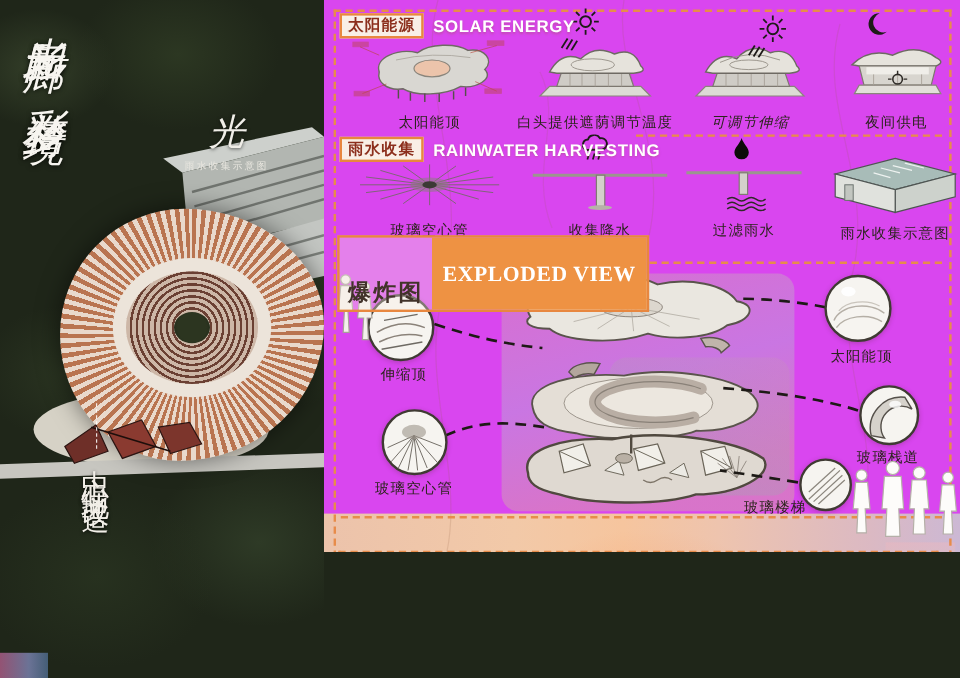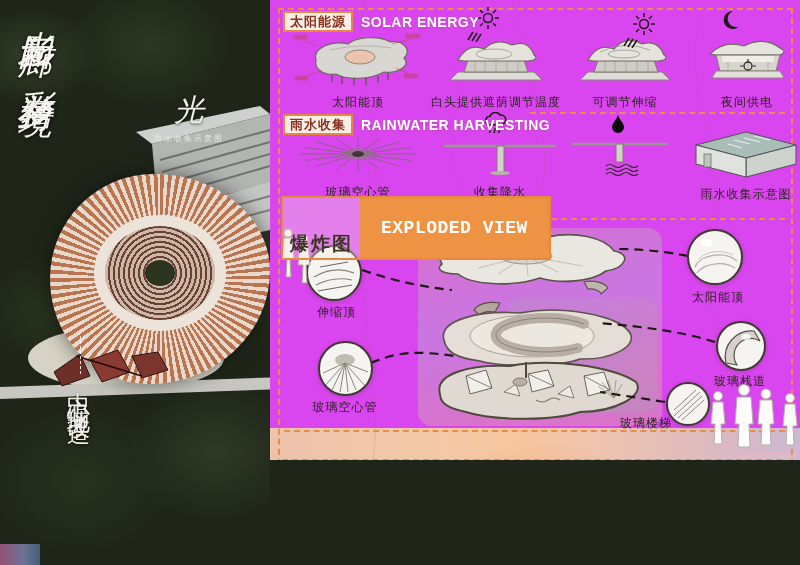--- a/index.html
+++ b/index.html
@@ -69,22 +69,22 @@
 
   .tag-header { position:absolute; display:flex; align-items:center; gap:8px; z-index:5; }
   .tag-box { background:#f9efe6; border:2px solid #e8873f; color:#8c2f1d; font-weight:bold;
     font-size:13px; padding:0 5px; line-height:17px; letter-spacing:1px; }
   .tag-en { color:#ffffff; font-weight:bold; font-size:14px; letter-spacing:.5px;
     font-family:"Liberation Sans", sans-serif; text-shadow:0 1px 2px rgba(150,90,50,.35);text-align:center; }
 
   .big-header { position:absolute; display:inline-flex; border:2px solid #e8873f; z-index:5;
     background:rgba(248,238,228,.35); }
   .bh-cn { padding:1px 7px; color:#42332a; font-weight:bold; font-size:19px; letter-spacing:2px;margin-top:32px; }
-  .bh-en { background:#ee9243; color:#fff; padding:1px 21px; font-weight:bold; font-size:18px;
-    font-family:Liberation Mono, monospace; letter-spacing:.5px; display:flex; align-items:center; }
+  .bh-en { background:#ee9243; color:#fff; padding:1px 9px; font-weight:bold; font-size:18px;
+    font-family:Liberation Serif, serif; letter-spacing:.5px; display:flex; align-items:center; }
 
   .fig { position:absolute; text-align:center; z-index:3; }
   .fig .cap { font-size:12px; color:#2c241e; letter-spacing:1px; margin-top:2px; }
   .mini-icon { position:absolute; z-index:4; }
 
   .callout { position:absolute; border-radius:50%; background:#f6f4f0; border:2px solid #3f3a33;
     overflow:hidden; z-index:4; box-shadow:0 1px 4px rgba(60,40,20,.25); }
   .co-label { position:absolute; text-align:center; font-size:12px; color:#2c241e;
     letter-spacing:1px; z-index:4; }
 
@@ -238,21 +238,21 @@
             <line x1="66" y1="32" x2="66" y2="44"></line>
             <line x1="77" y1="32" x2="77" y2="44"></line>
             <line x1="88" y1="32" x2="88" y2="44"></line>
           </g>
         <path d="M28,32 Q38,14 54,21 Q66,9 82,17 Q98,11 104,27 Q110,32 98,33 L34,33 Z" fill="#e6e3dc" stroke="#6e6a63" stroke-width="1.2"></path>
         <ellipse cx="64" cy="26" rx="18" ry="5" fill="none" stroke="#9a948b" stroke-width=".8"></ellipse>
       </svg>
       <div class="cap">白头提供遮荫调节温度</div>
     </div>
 
-    <div class="fig" style="left:296px; top:26px; width:118px;">
+    <div class="fig" style="left:296px; top:26px; width:118px;font-style:italic;">
       <svg width="118" height="62" viewBox="0 0 118 62">
         <polygon points="14,54 104,54 96,46 22,46" fill="#dddbd5" stroke="#8a857c" stroke-width="1"></polygon>
         <polygon points="28,46 92,46 88,34 32,34" fill="#cfccc6" stroke="#7d7870" stroke-width="1"></polygon>
         <g stroke="#a49e95" stroke-width=".7">
             <line x1="39" y1="34" x2="39" y2="46"></line>
             <line x1="49" y1="34" x2="49" y2="46"></line>
             <line x1="60" y1="34" x2="60" y2="46"></line>
             <line x1="71" y1="34" x2="71" y2="46"></line>
             <line x1="82" y1="34" x2="82" y2="46"></line>
           </g>
@@ -338,20 +338,21 @@
     <div class="fig" style="left:288px; top:130px; width:124px;">
       <svg width="124" height="48" viewBox="0 0 124 48">
         <line x1="14" y1="14" x2="110" y2="14" stroke="#9b968e" stroke-width="2.5"></line>
         <rect x="58" y="14" width="7" height="18" fill="#d4d1cb" stroke="#807b73" stroke-width="1"></rect>
         <g stroke="#2e2a26" stroke-width="1.2" fill="none">
           <path d="M48,36 q4,-3 8,0 t8,0 t8,0 t8,0"></path>
           <path d="M48,40 q4,-3 8,0 t8,0 t8,0 t8,0"></path>
           <path d="M48,44 q4,-3 8,0 t8,0 t8,0 t8,0"></path>
         </g>
       </svg>
+      <div class="cap">过滤雨水</div>
     </div>
 
     <div class="fig" style="left:414px; top:128px; width:124px;">
       <svg width="124" height="52" viewBox="0 0 124 52">
         <polygon points="62,4 112,17 62,30 12,17" fill="#a8bcb8" stroke="#4e5552" stroke-width="1"></polygon>
         <polygon points="62,30 112,17 112,36 62,49" fill="#cdd2cc" stroke="#4e5552" stroke-width="1"></polygon>
         <polygon points="12,17 62,30 62,49 12,36" fill="#e0e2dd" stroke="#4e5552" stroke-width="1"></polygon>
         <g stroke="#eef2f0" stroke-width="1">
             <line x1="50" y1="12" x2="66" y2="16"></line>
             <line x1="60" y1="10" x2="76" y2="14"></line>

